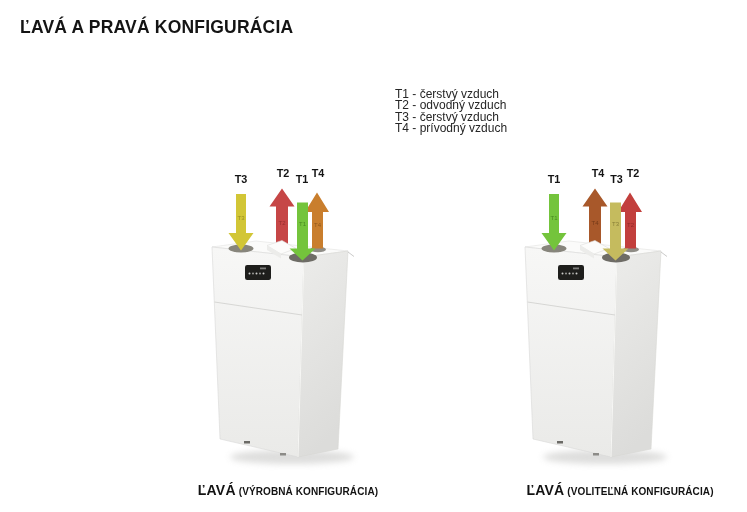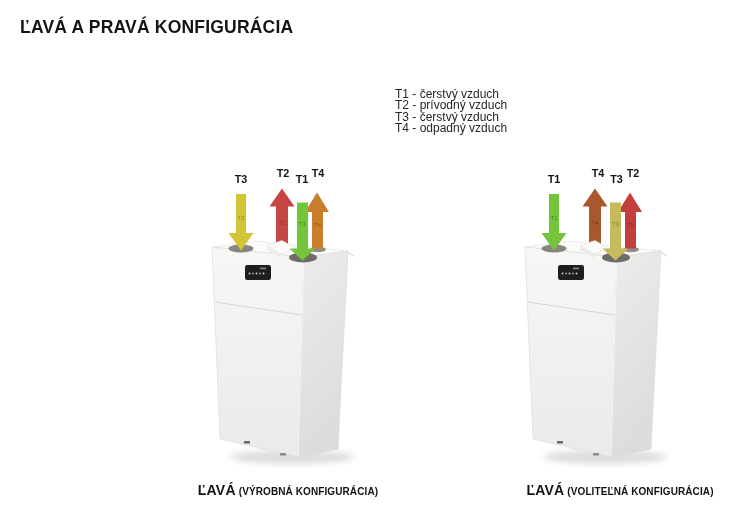--- a/index.html
+++ b/index.html
@@ -32,23 +32,23 @@
   svg .tbig{font-size:10.8px;font-weight:bold;fill:#141414;}
   svg .tsmall{font-size:6px;opacity:.85;}
 </style>
 </head>
 <body>
 
 <h1 class="page-title">ĽAVÁ A PRAVÁ KONFIGURÁCIA</h1>
 
 <div class="legend">
   <div>T1 - čerstvý vzduch</div>
-  <div>T2 - prívodný vzduch</div>
+  <div>T2 - odvodný vzduch</div>
   <div>T3 - čerstvý vzduch</div>
-  <div>T4 - odpadný vzduch</div>
+  <div>T4 - prívodný vzduch</div>
 </div>
 
 <div class="unit left">
   <svg width="170" height="310" viewBox="0 0 170 310">
     <defs>
       <linearGradient id="frontGradL" x1="0" y1="0" x2="0" y2="1">
         <stop offset="0" stop-color="#f7f7f6"></stop>
           <stop offset="1" stop-color="#eaeae8"></stop>
       </linearGradient>
       <linearGradient id="sideGradL" x1="0" y1="0" x2="0.25" y2="1">

